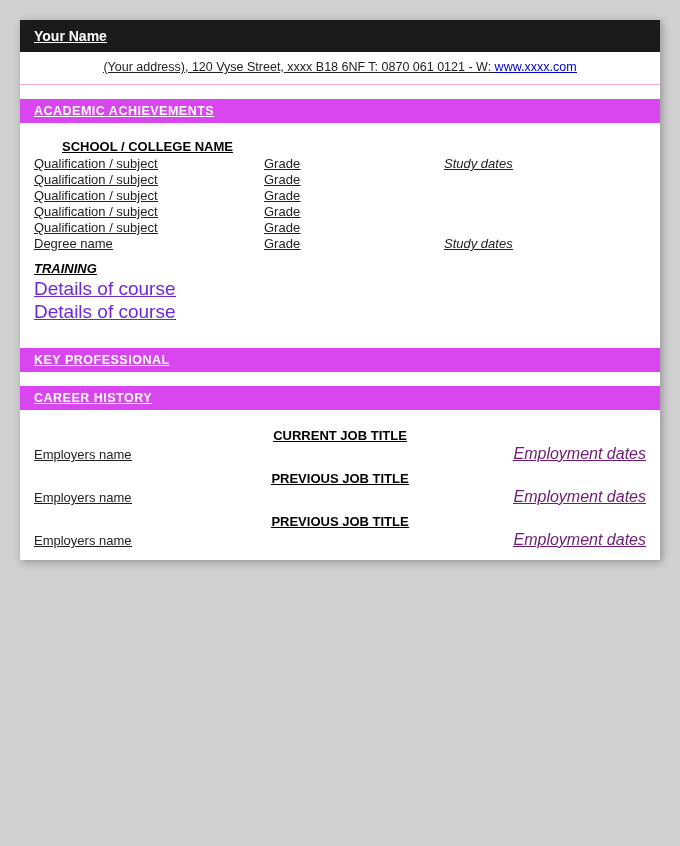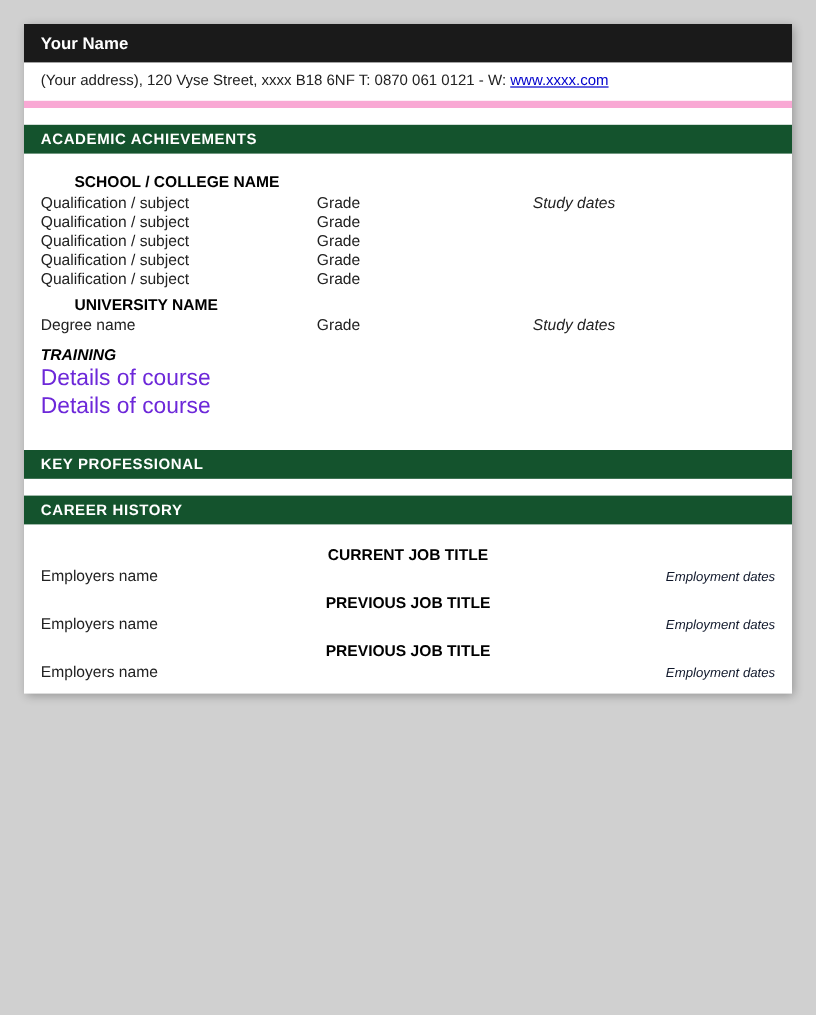--- a/index.html
+++ b/index.html
@@ -1,18 +1,19 @@
 <!DOCTYPE html>
 <html><head>
   <meta charset="utf-8">
   <style>
     * {
       margin: 0;
       padding: 0;
       box-sizing: border-box;
+      text-decoration: underline;
     }
 
     body {
       background: #d0d0d0;
       display: flex;
       justify-content: center;
       align-items: flex-start;
       padding: 20px;
       font-family: Arial, sans-serif;
       font-size: 13px;
@@ -30,30 +31,31 @@
       color: #ffffff;
       padding: 8px 14px;
       font-size: 14px;
       font-weight: bold;
     }
 
     .address-line {
       padding: 8px 14px 10px 14px;
       font-size: 12.5px;
       color: #222;
-      border-bottom: 6px solid #f9a8d4;
+      border-bottom: 1px solid #f9a8d4;
+      text-align: center;
     }
 
     .address-line a {
       color: #0000cc;
       text-decoration: underline;
     }
 
     .section-header {
-      background: #14532d;
+      background: #d946ef;
       color: #ffffff;
       padding: 5px 14px;
       font-size: 12.5px;
       font-weight: bold;
       letter-spacing: 0.5px;
       margin-top: 14px;
     }
 
     .section-content {
       padding: 10px 14px;
@@ -128,23 +130,23 @@
       align-items: baseline;
       margin-bottom: 1px;
     }
 
     .employer-name {
       color: #222;
       font-size: 13px;
     }
 
     .employment-dates {
-      color: #0f172a;
+      color: #701a75;
       font-style: italic;
-      font-size: 11px;
+      font-size: 16px;
     }
 
     .job-title {
       font-weight: bold;
       font-size: 13px;
       margin-top: 8px;
       margin-bottom: 2px;
       text-align: center;
     }
   </style>
@@ -184,21 +186,20 @@
     </div>
     <div class="qual-row">
       <span class="qual-subject">Qualification / subject</span>
       <span class="qual-grade">Grade</span>
     </div>
     <div class="qual-row">
       <span class="qual-subject">Qualification / subject</span>
       <span class="qual-grade">Grade</span>
     </div>
 
-    <div class="institution-name">UNIVERSITY NAME</div>
     <div class="qual-row">
       <span class="qual-subject">Degree name</span>
       <span class="qual-grade">Grade</span>
       <span class="qual-dates">Study dates</span>
     </div>
 
     <div class="training-title">TRAINING</div>
     <div class="training-detail">Details of course</div>
     <div class="training-detail">Details of course</div>
 

